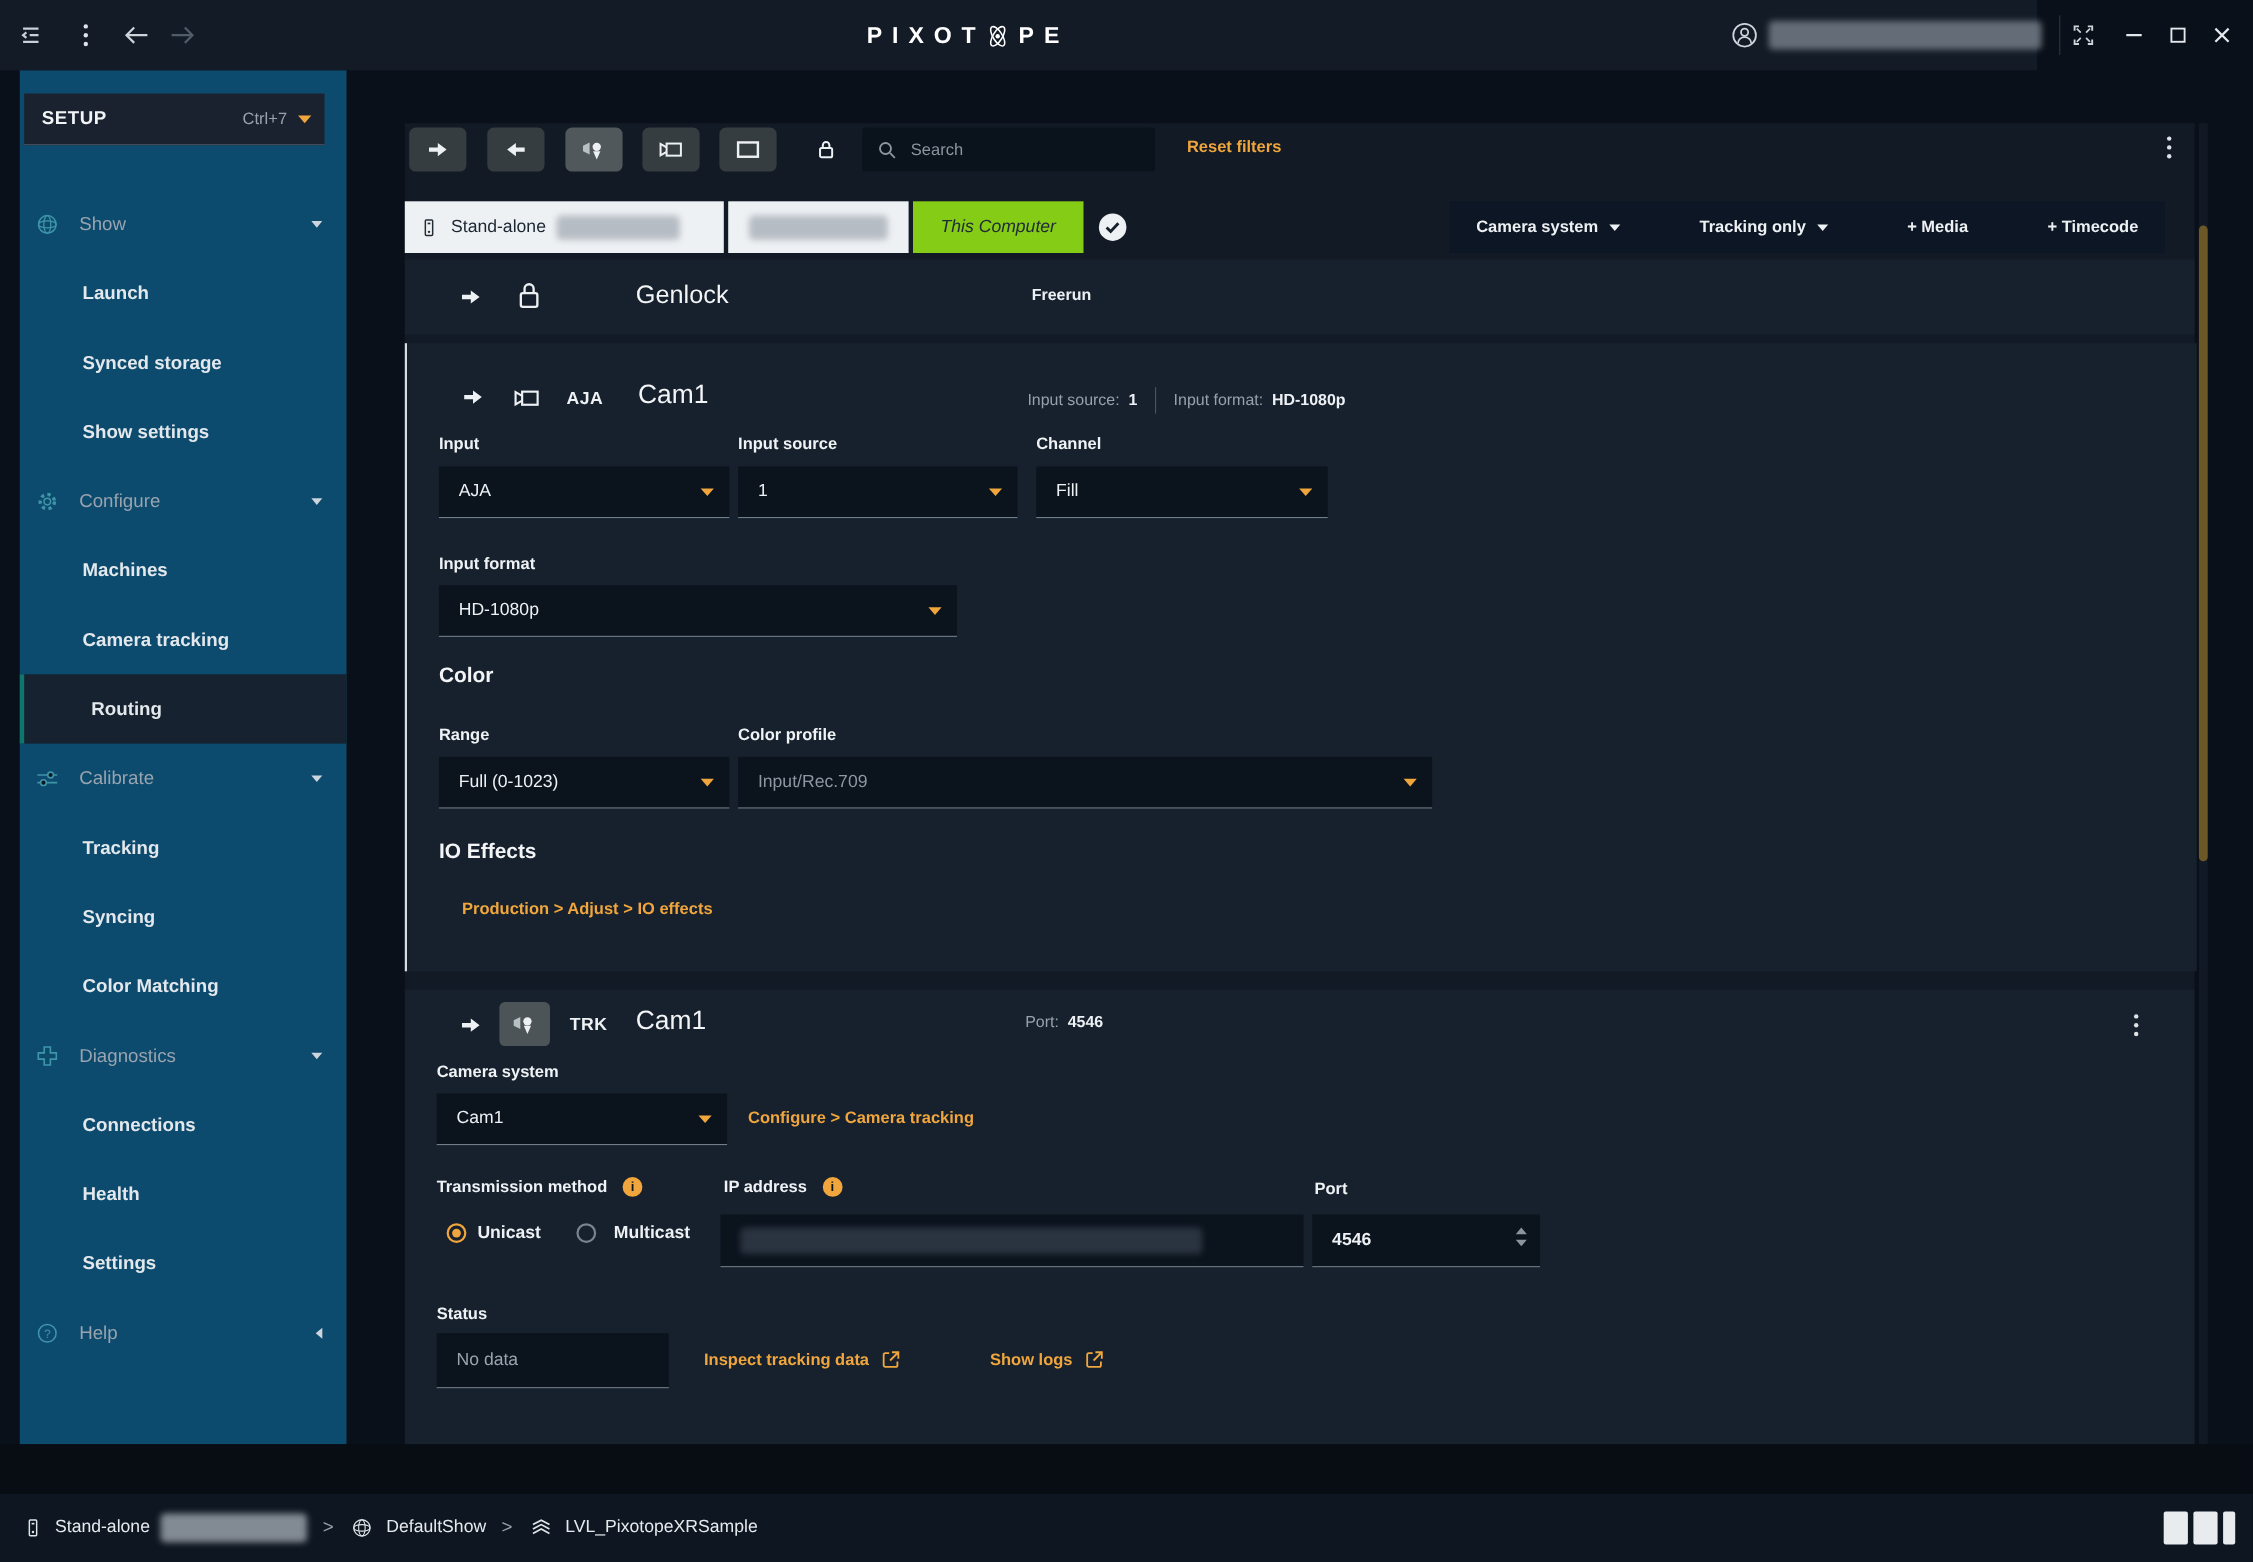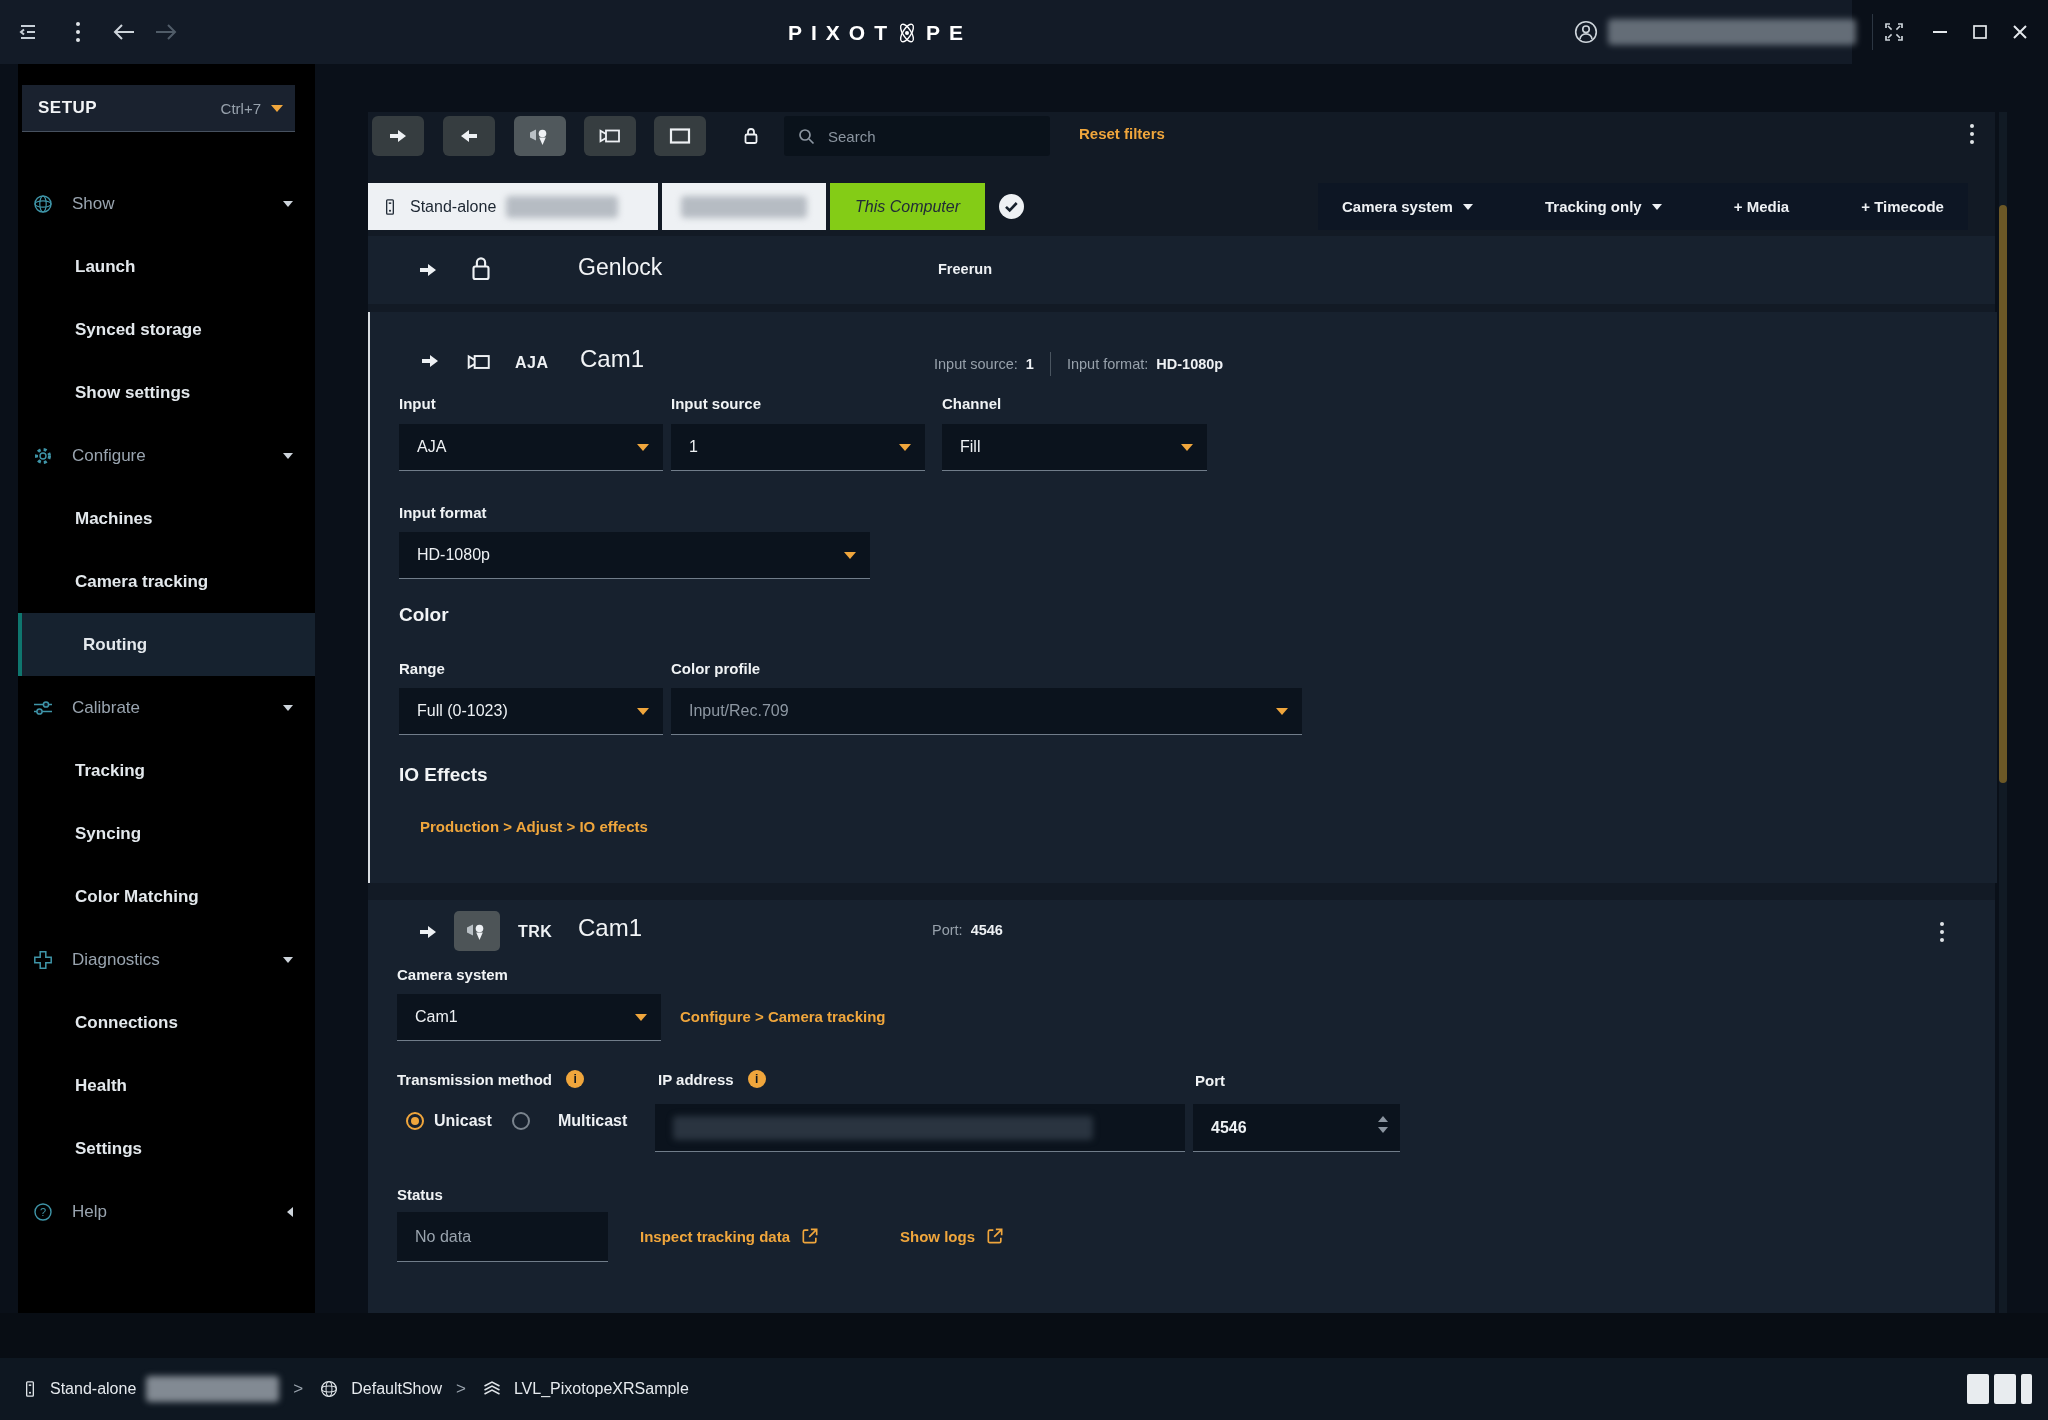--- a/index.html
+++ b/index.html
@@ -12,21 +12,21 @@
   
   .titlebar{position:absolute;left:0;top:0;width:1852px;height:64px;background:#131b27}
   .tb-btn{position:absolute;top:18px;width:28px;height:28px;display:flex;align-items:center;justify-content:center;cursor:pointer}
   .logo{position:absolute;left:788px;top:20px;display:flex;align-items:center;color:#fff}
   .logo span{font-size:21px;font-weight:bold;letter-spacing:9px}
   .user-pill{position:absolute;left:1608px;top:19px;width:248px;height:26px;border-radius:4px;
              background:#79828c;filter:blur(3px);opacity:.8}
   .tb-div{position:absolute;left:1872px;top:14px;width:1px;height:36px;background:#2c3642}
 
   
-  .sidebar{position:absolute;left:18px;top:64px;width:297px;height:1249px;background:#000000}
+  .sidebar{position:absolute;left:18px;top:64px;width:297px;height:1249px;background:#0c4a6e}
   .setup-box{position:absolute;left:4px;top:21px;width:273px;height:46px;background:#1a222f;
              border-bottom:1px solid #47515f;display:flex;align-items:center;cursor:pointer}
   .setup-box .s-label{font-size:17px;font-weight:bold;color:#f2f4f6;margin-left:16px;letter-spacing:.5px}
   .setup-box .s-short{margin-left:auto;color:#98a2ad;font-size:15px}
   .caret{width:0;height:0;border-left:6px solid transparent;border-right:6px solid transparent;border-top:7px solid #f0a63c}
   .caret.sm{border-left-width:5px;border-right-width:5px;border-top-width:6px;border-top-color:#cdd4db}
   .caret.left{border-top:5px solid transparent;border-bottom:5px solid transparent;border-right:6px solid #cdd4db;border-left:none}
   .nav{position:absolute;left:0;top:108px;width:297px}
   .nav-item{height:63px;display:flex;align-items:center;cursor:pointer}
   .nav-item .nico{width:26px;height:26px;margin-left:12px;flex:0 0 26px}
@@ -517,21 +517,21 @@
     <span class="abs" style="left:290px;top:170px;display:flex;align-items:center;gap:14px">
       <span class="lbl" style="position:static">IP address</span>
       <span class="info">i</span>
     </span>
     <span class="lbl" style="left:827px;top:172px">Port</span>
 
     <span class="abs" style="left:38px;top:212px;display:flex;align-items:center;gap:10px">
       <span class="radio sel"></span>
       <span class="rlabel">Unicast</span>
     </span>
-    <span class="abs" style="left:144px;top:212px;display:flex;align-items:center;gap:28px">
+    <span class="abs" style="left:156px;top:212px;display:flex;align-items:center;gap:16px">
       <span class="radio"></span>
       <span class="rlabel">Multicast</span>
     </span>
 
     <div class="field" style="left:287px;top:204px;width:530px">
       <span class="blurpill" style="width:420px;height:24px;background:#2a3440"></span>
     </div>
     <div class="field" style="left:825px;top:204px;width:207px;padding-right:34px">
       <span style="font-size:16px;font-weight:bold;color:#eef1f4">4546</span>
       <span class="abs" style="right:12px;top:12px;display:flex;flex-direction:column;gap:5px">

